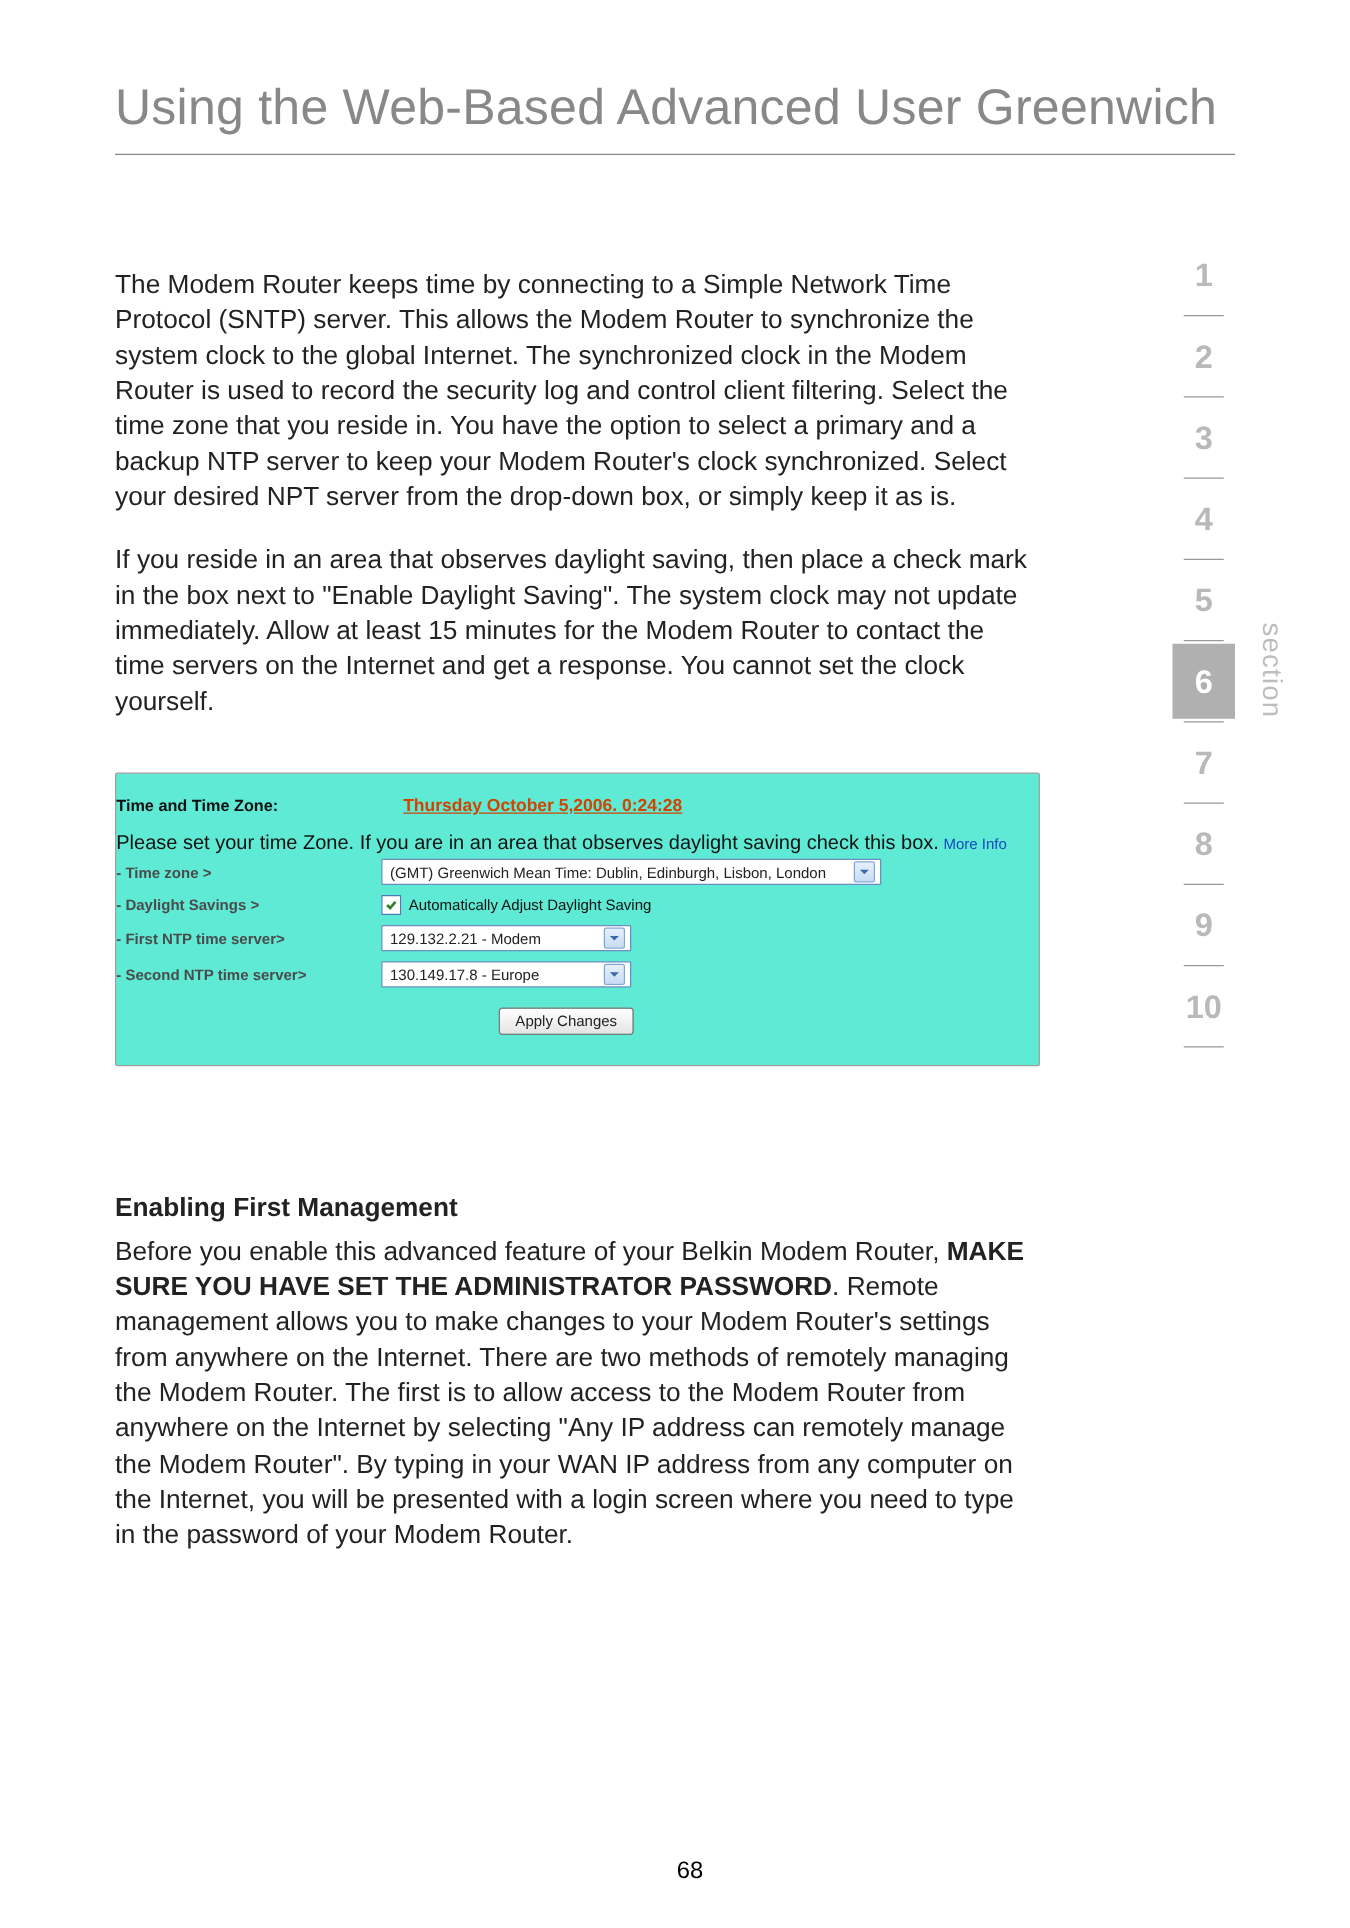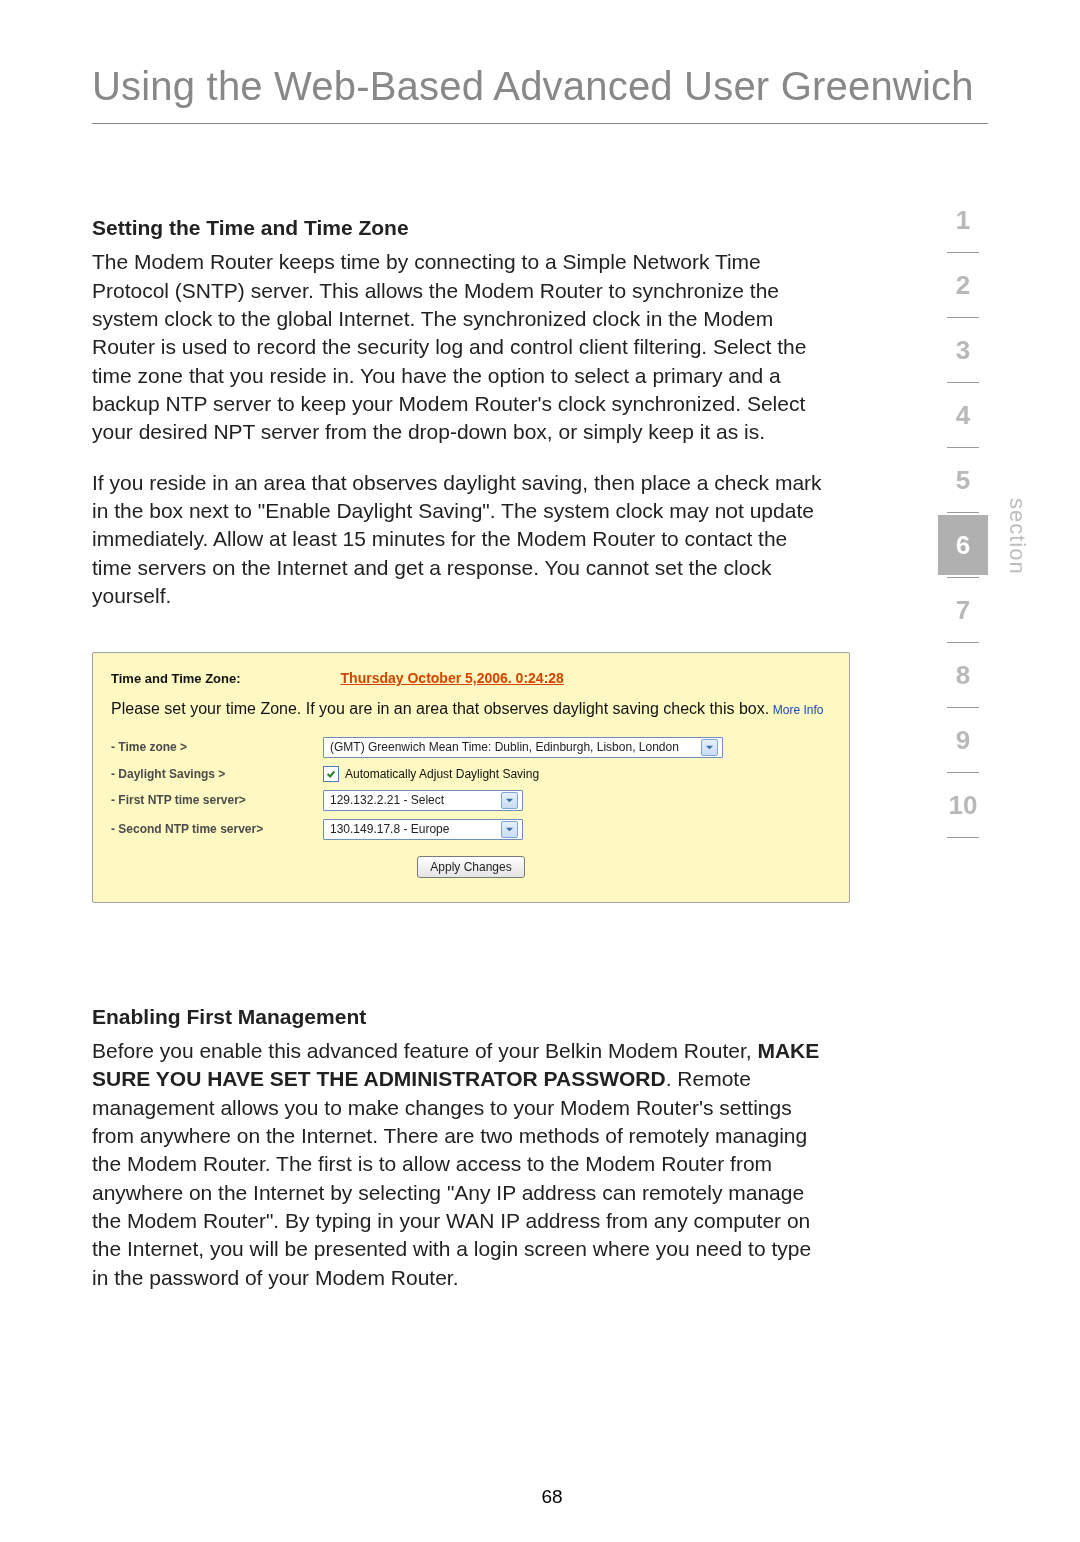--- a/index.html
+++ b/index.html
@@ -82,31 +82,31 @@
     writing-mode: vertical-rl;
     text-orientation: mixed;
   }
 
   
   .tz-panel {
     margin: 12px 0 40px 0;
     width: 720px;
     border: 1.5px solid #a0a0a0;
     border-radius: 2px;
-    padding: 16px 18px 24px 18px;
+    padding: 16px 18px 24px 0;
     font-size: 13px;
     color: #111;
     font-family: Verdana, Arial, sans-serif;
-    background: #fef9c3;
+    background: #5eead4;
   }
   .tz-header { display: flex; align-items: baseline; gap: 100px; margin-bottom: 10px; }
   .tz-header .hlabel { font-weight: 700; font-size: 13px; }
   .tz-header .hdate { color: #d24400; font-weight: 700; font-size: 14px; text-decoration: underline; }
   .tz-desc { font-size: 16px; margin-bottom: 2px; }
-  .tz-more { color: #1a4bbd; font-size: 12px; display: inline-block; margin-bottom: 18px; }
+  .tz-more { color: #1a4bbd; font-size: 12px; display: inline-block; margin-bottom: 4px; }
   .tz-row { display: flex; align-items: center; gap: 12px; margin-bottom: 8px; }
   .tz-row .row-label { width: 200px; font-weight: 700; font-size: 12px; color: #4b4b4b; }
   .faux-select {
     display: inline-flex;
     align-items: center;
     justify-content: space-between;
     border: 1px solid #6d8fc0;
     border-radius: 1px;
     background: #ffffff;
     height: 21px;
@@ -180,21 +180,20 @@
     <div class="tab">8</div>
       <div class="tab-sep"></div>
     <div class="tab">9</div>
       <div class="tab-sep"></div>
     <div class="tab">10</div>
       <div class="tab-sep"></div>
   </div>
   <div class="section-label">section</div>
 
   <div class="content">
-    <h2>Setting the Time and Time Zone</h2>
     <p>The Modem Router keeps time by connecting to a Simple Network Time Protocol (SNTP) server. This allows the Modem Router to synchronize the system clock to the global Internet. The synchronized clock in the Modem Router is used to record the security log and control client filtering. Select the time zone that you reside in. You have the option to select a primary and a backup NTP server to keep your Modem Router's clock synchronized. Select your desired NPT server from the drop-down box, or simply keep it as is.</p>
     <p class="spaced">If you reside in an area that observes daylight saving, then place a check mark in the box next to "Enable Daylight Saving". The system clock may not update immediately. Allow at least 15 minutes for the Modem Router to contact the time servers on the Internet and get a response. You cannot set the clock yourself.</p>
 
     <div class="tz-panel">
       <div class="tz-header">
         <span class="hlabel">Time and Time Zone:</span>
         <span class="hdate">Thursday October 5,2006. 0:24:28</span>
       </div>
       <div>
         <span class="tz-desc">Please set your time Zone. If you are in an area that observes daylight saving check this box.</span>
@@ -221,21 +220,21 @@
                 <polyline points="2,6 5,9 10,3"></polyline>
               </svg>
             </span>
           <span style="font-size:12px;">Automatically Adjust Daylight Saving</span>
         </span>
       </div>
 
       <div class="tz-row">
         <span class="row-label">- First NTP time server&gt;</span>
         <span class="faux-select narrow">
-          <span>129.132.2.21 - Select</span>
+          <span>129.132.2.21 - Modem</span>
           <span class="dd-arrow">
               <svg viewBox="0 0 10 10">
                 <path d="M1 3 L5 7 L9 3 Z"></path>
               </svg>
             </span>
         </span>
       </div>
 
       <div class="tz-row">
         <span class="row-label">- Second NTP time server&gt;</span>

